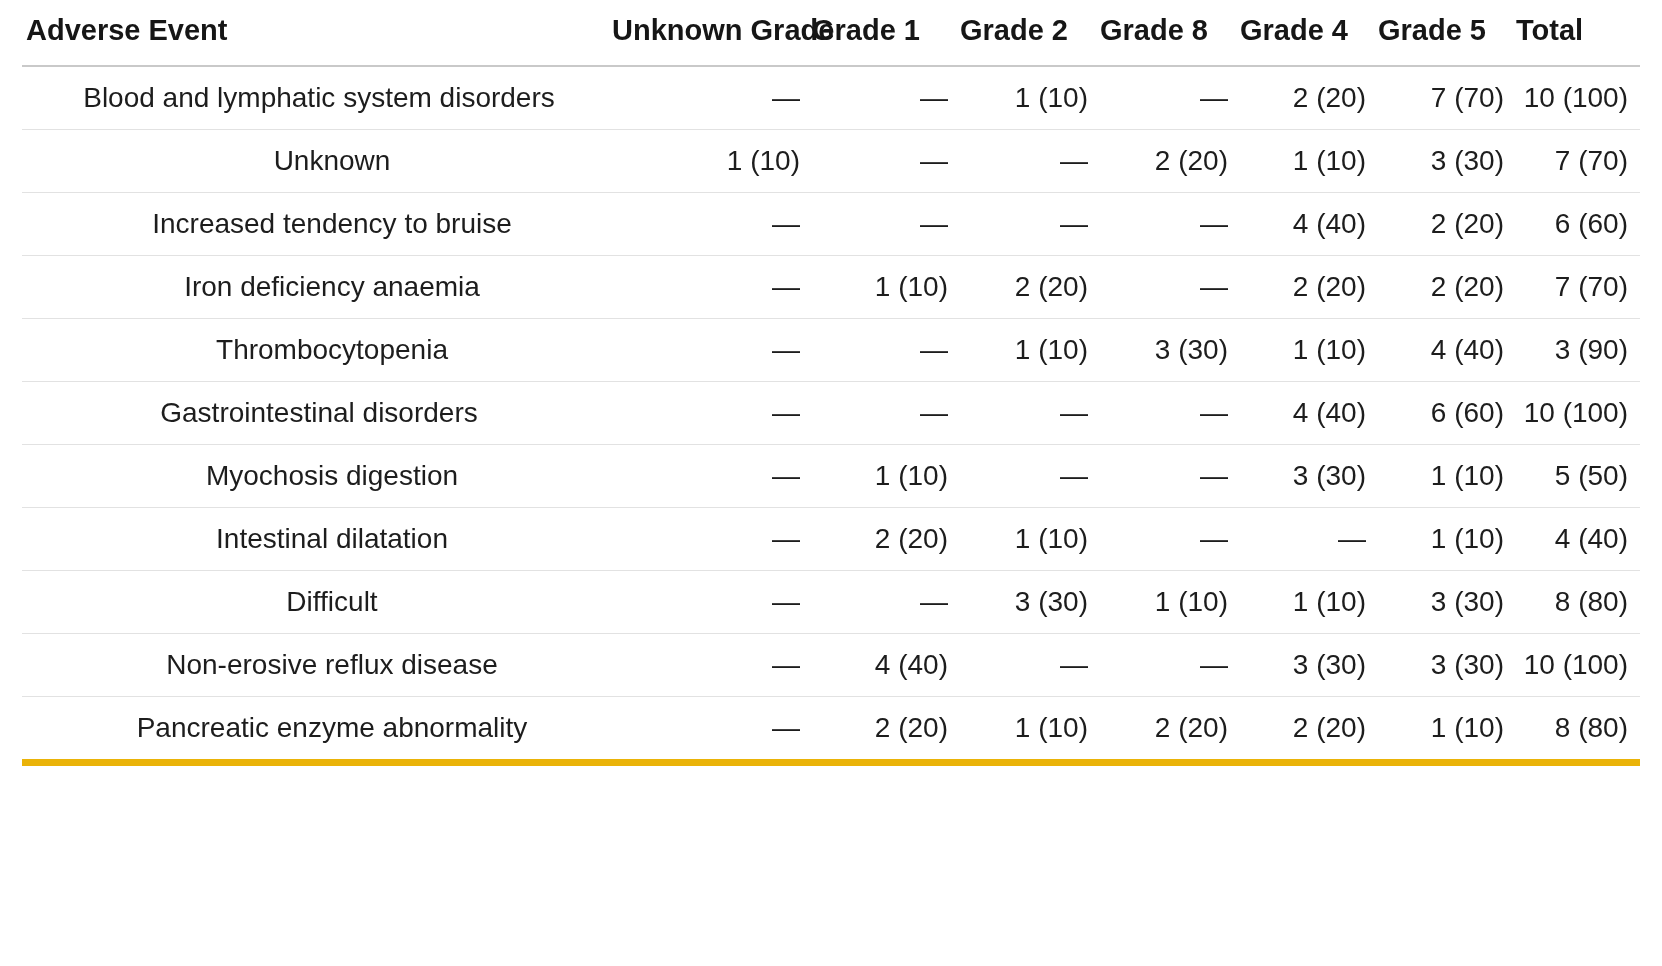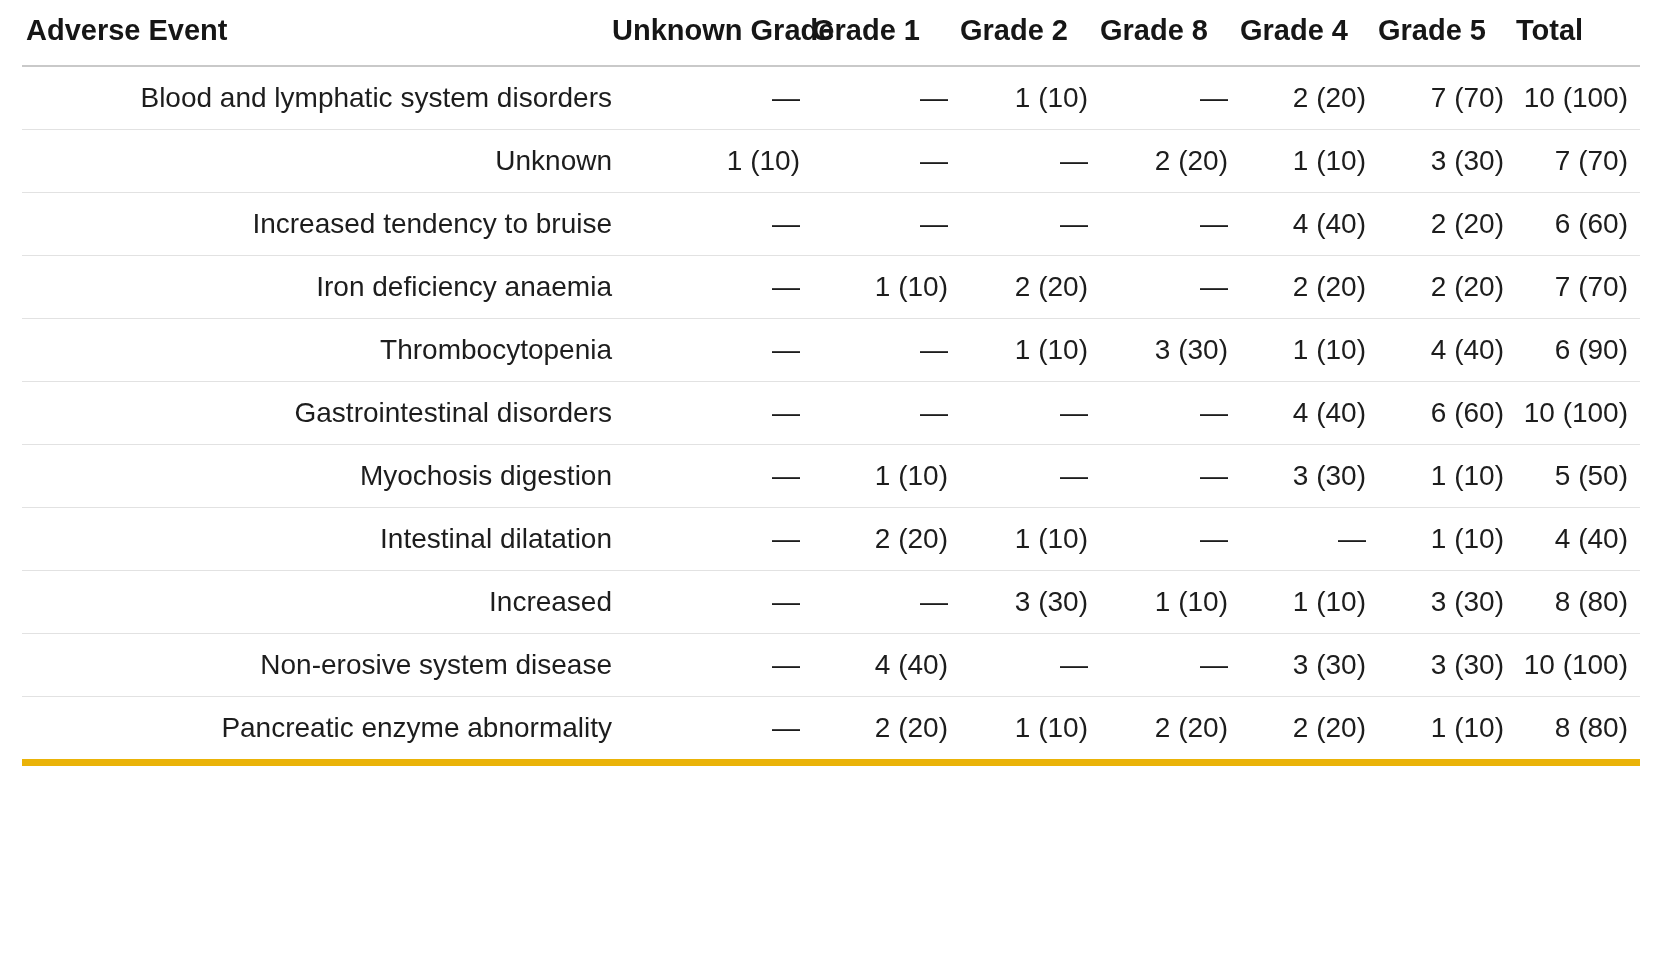--- a/index.html
+++ b/index.html
@@ -60,21 +60,21 @@
   }
   tbody td {
     font-size: 28px;
     font-weight: normal;
     color: #1d1d1d;
     padding: 15px 0 15px 0;
     vertical-align: middle;
     white-space: nowrap;
   }
   tbody td.cell-event {
-    text-align: right;
+    text-align: center;
     padding-left: 4px;
   }
   tbody td.cell-event.indent {
     padding-left: 30px;
   }
   tbody td.cell-num {
     text-align: right;
     padding-right: 12px;
   }
 </style>
@@ -147,21 +147,21 @@
           <td class="cell-num">7 (70)</td>
         </tr>
         <tr>
           <td class="cell-event indent">Thrombocytopenia</td>
           <td class="cell-num">—</td>
           <td class="cell-num">—</td>
           <td class="cell-num">1 (10)</td>
           <td class="cell-num">3 (30)</td>
           <td class="cell-num">1 (10)</td>
           <td class="cell-num">4 (40)</td>
-          <td class="cell-num">6 (90)</td>
+          <td class="cell-num">3 (90)</td>
         </tr>
         <tr>
           <td class="cell-event">Gastrointestinal disorders</td>
           <td class="cell-num">—</td>
           <td class="cell-num">—</td>
           <td class="cell-num">—</td>
           <td class="cell-num">—</td>
           <td class="cell-num">4 (40)</td>
           <td class="cell-num">6 (60)</td>
           <td class="cell-num">10 (100)</td>
@@ -180,31 +180,31 @@
           <td class="cell-event indent">Intestinal dilatation</td>
           <td class="cell-num">—</td>
           <td class="cell-num">2 (20)</td>
           <td class="cell-num">1 (10)</td>
           <td class="cell-num">—</td>
           <td class="cell-num">—</td>
           <td class="cell-num">1 (10)</td>
           <td class="cell-num">4 (40)</td>
         </tr>
         <tr>
-          <td class="cell-event indent">Increased</td>
+          <td class="cell-event indent">Difficult</td>
           <td class="cell-num">—</td>
           <td class="cell-num">—</td>
           <td class="cell-num">3 (30)</td>
           <td class="cell-num">1 (10)</td>
           <td class="cell-num">1 (10)</td>
           <td class="cell-num">3 (30)</td>
           <td class="cell-num">8 (80)</td>
         </tr>
         <tr>
-          <td class="cell-event indent">Non-erosive system disease</td>
+          <td class="cell-event indent">Non-erosive reflux disease</td>
           <td class="cell-num">—</td>
           <td class="cell-num">4 (40)</td>
           <td class="cell-num">—</td>
           <td class="cell-num">—</td>
           <td class="cell-num">3 (30)</td>
           <td class="cell-num">3 (30)</td>
           <td class="cell-num">10 (100)</td>
         </tr>
         <tr>
           <td class="cell-event indent">Pancreatic enzyme abnormality</td>

